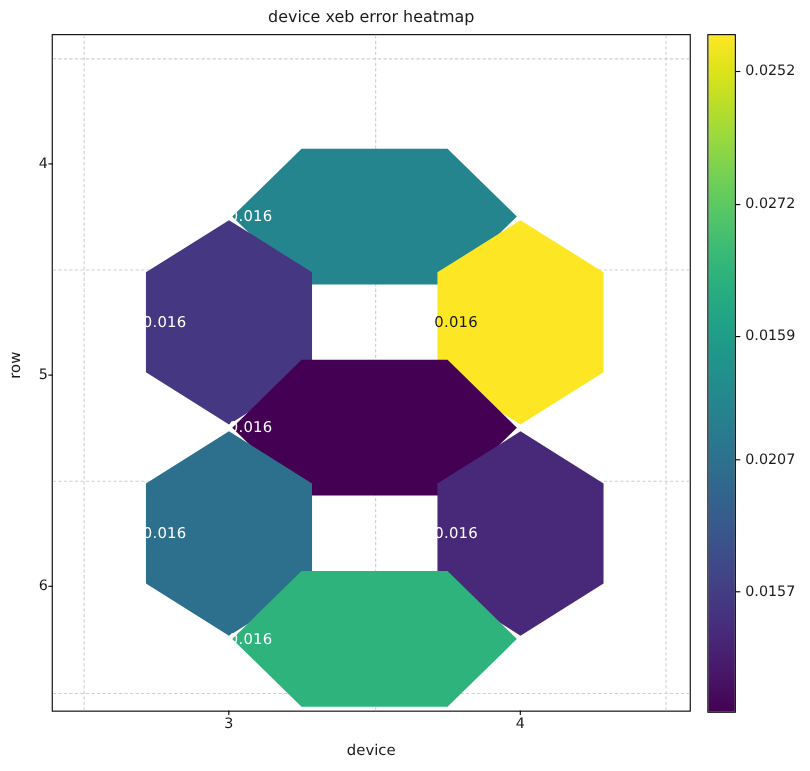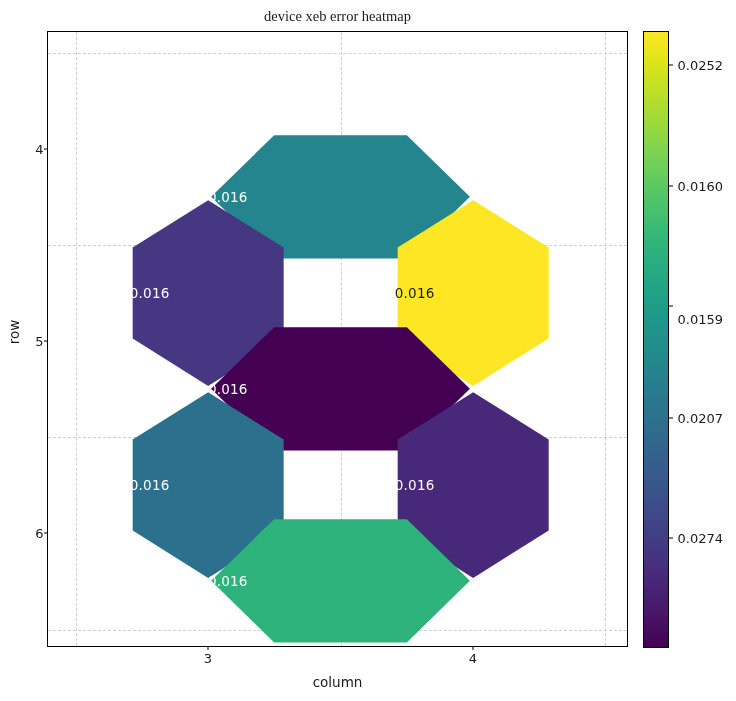--- a/index.html
+++ b/index.html
@@ -22,21 +22,20 @@
   #chart-title {
     position: absolute;
     left: 47px;
     top: 7px;
     width: 581px;
     text-align: center;
     font-size: 14.5px;
     color: #1a1a1a;
     line-height: 18px;
     white-space: nowrap;
-    font-family: Liberation Serif, serif;
   }
 
   
   #axes {
     position: absolute;
     left: 47px;
     top: 31px;
     width: 581px;
     height: 616px;
     border: 1.1px solid #000000;
@@ -250,32 +249,32 @@
         <div class="tick-y" style="top: 501px;">6</div>
       </div>
     <div id="xtick-container">
         <div class="tickmark-x" style="left: 160px;"></div>
         <div class="tick-x" style="left: 160px;">3</div>
         <div class="tickmark-x" style="left: 425px;"></div>
         <div class="tick-x" style="left: 425px;">4</div>
       </div>
   </div>
 
-  <div id="xlabel">column</div>
+  <div id="xlabel">device</div>
   <div id="ylabel">row</div>
 
   <div id="colorbar-wrap">
     <div id="colorbar-gradient" style="background: linear-gradient(to top, rgb(68, 1, 84), rgb(72, 21, 103), rgb(72, 38, 119), rgb(69, 55, 129), rgb(64, 71, 136), rgb(57, 86, 140), rgb(51, 99, 141), rgb(45, 112, 142), rgb(40, 125, 142), rgb(35, 138, 141), rgb(31, 150, 139), rgb(32, 163, 135), rgb(41, 175, 127), rgb(60, 187, 117), rgb(85, 198, 103), rgb(115, 208, 85), rgb(149, 216, 64), rgb(184, 222, 41), rgb(220, 227, 25), rgb(253, 231, 37));"></div>
     <div id="cb-ticks">
         <div class="cb-tickmark" style="top: 34px;"></div>
         <div class="cb-tick-label" style="top: 34px;">0.0252</div>
         <div class="cb-tickmark" style="top: 155px;"></div>
-        <div class="cb-tick-label" style="top: 155px;">0.0160</div>
+        <div class="cb-tick-label" style="top: 155px;">0.0272</div>
         <div class="cb-tickmark" style="top: 275px;"></div>
-        <div class="cb-tick-label" style="top: 288px;">0.0159</div>
+        <div class="cb-tick-label" style="top: 275px;">0.0159</div>
         <div class="cb-tickmark" style="top: 387px;"></div>
         <div class="cb-tick-label" style="top: 387px;">0.0207</div>
         <div class="cb-tickmark" style="top: 507px;"></div>
-        <div class="cb-tick-label" style="top: 507px;">0.0274</div>
+        <div class="cb-tick-label" style="top: 507px;">0.0157</div>
       </div>
   </div>
 
 </div>
 
 </body></html>

